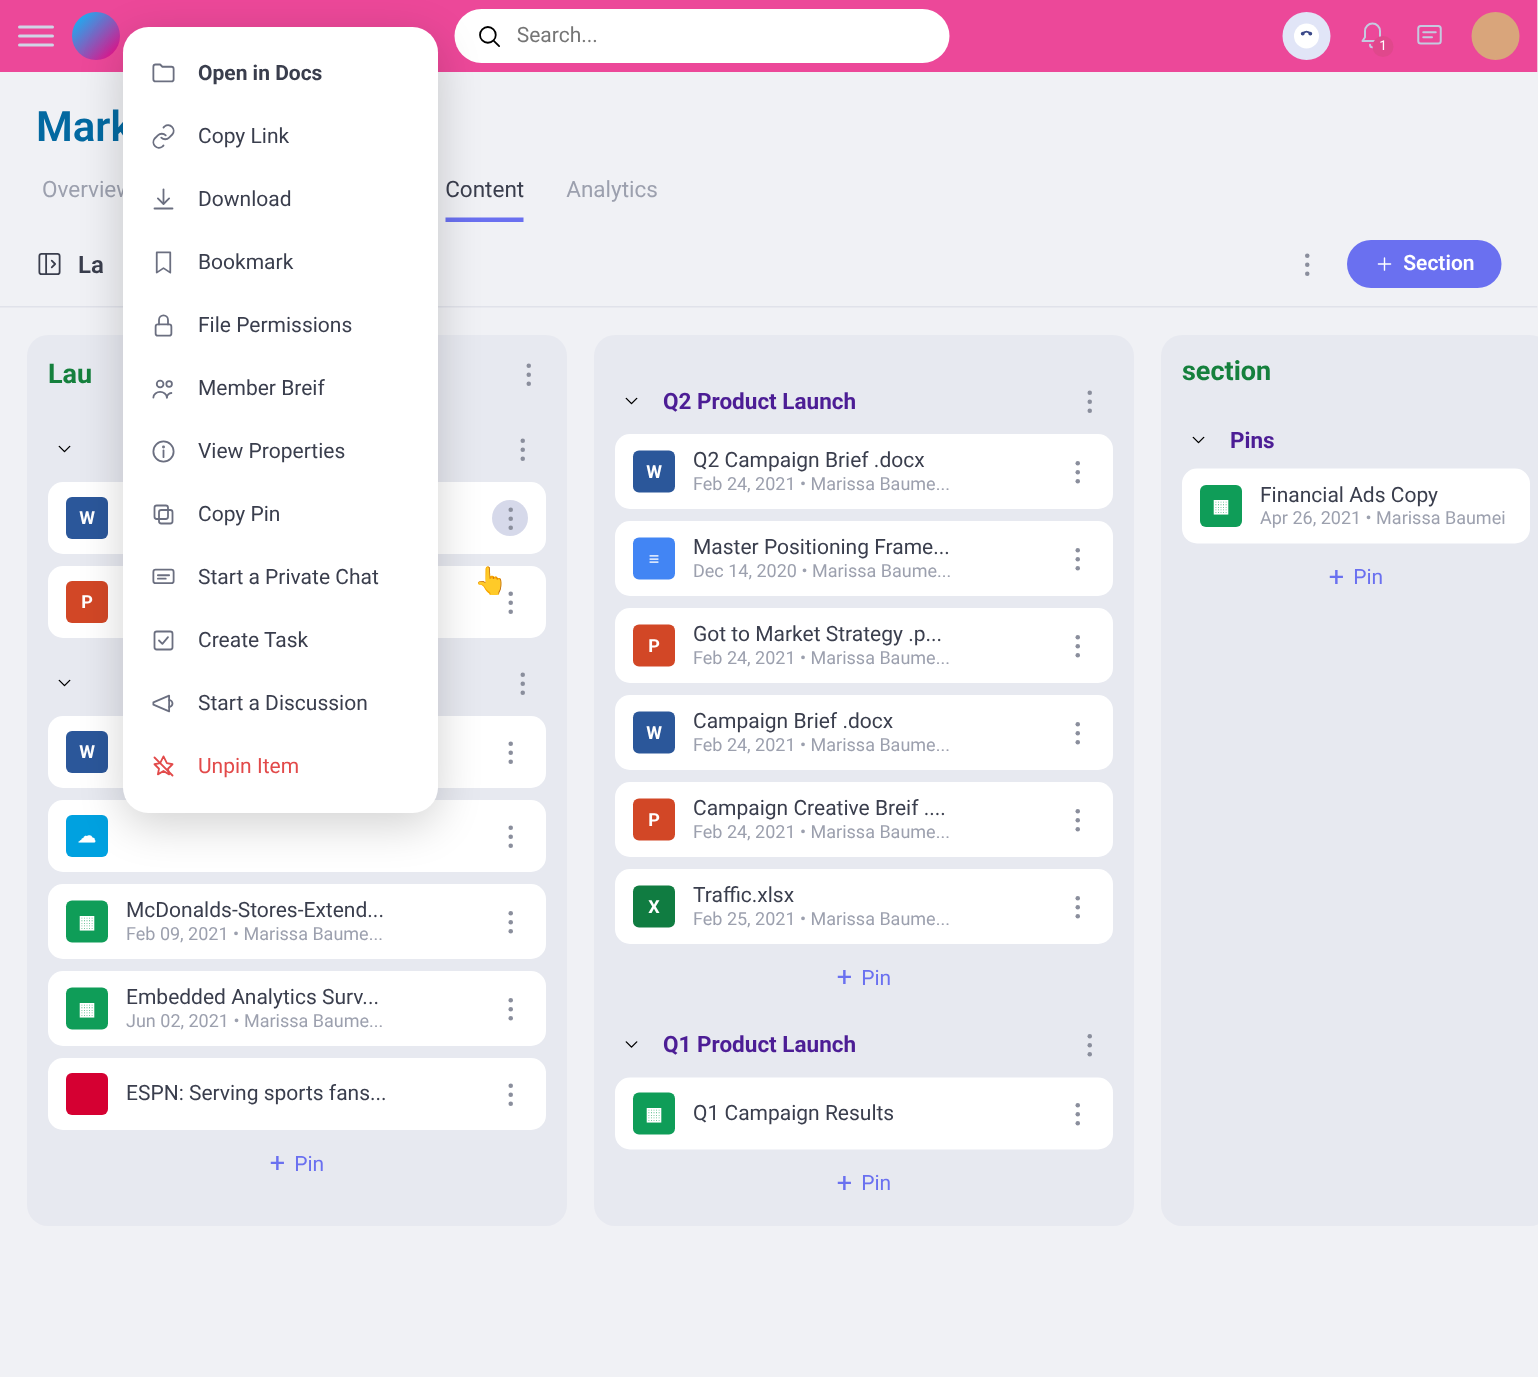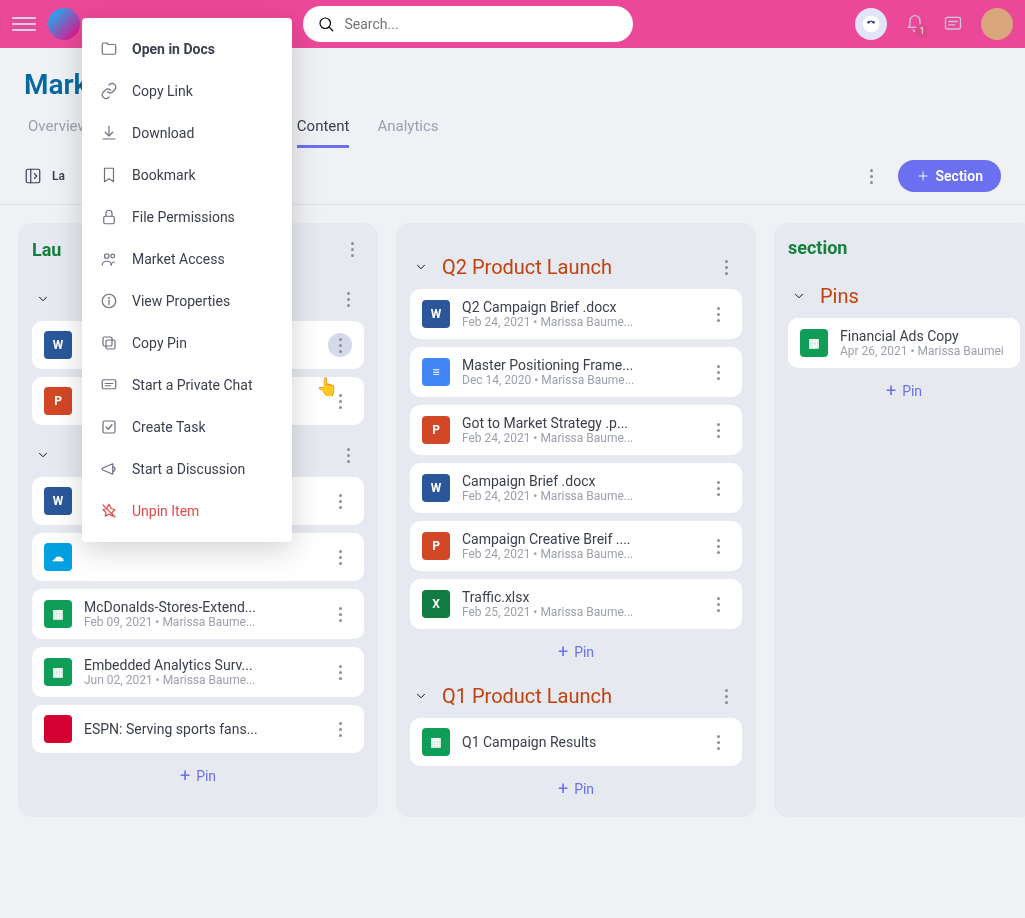--- a/index.html
+++ b/index.html
@@ -18,50 +18,50 @@
 .assistant-avatar{width:32px;height:32px;border-radius:50%;background:#e1e5f7;display:flex;align-items:center;justify-content:center}
 .page-header{padding:20px 24px 0;background:transparent}
 .title-row{display:flex;align-items:center;gap:10px}
 .page-title{font-size:28px;font-weight:600;color:#0369a1}
 .kebab{width:24px;height:24px;display:flex;flex-direction:column;align-items:center;justify-content:center;gap:3px;cursor:pointer;border-radius:50%}
 .kebab span{width:3px;height:3px;background:#8a8e9c;border-radius:50%}
 .tabs{display:flex;gap:28px;margin-top:16px;padding-left:4px}
 .tab{font-size:15px;color:#9ca0ae;padding-bottom:10px;cursor:pointer}
 .tab.active{color:#3a3e4d;font-weight:400;border-bottom:3px solid #6a70f0}
 .subbar{display:flex;align-items:center;justify-content:space-between;padding:12px 24px;border-bottom:1px solid #e0e2ea}
-.subbar-left{display:flex;align-items:center;gap:10px;font-size:12px;font-weight:600;color:#3a3e4d}
+.subbar-left{display:flex;align-items:center;gap:10px;font-size:16px;font-weight:600;color:#3a3e4d}
 .subbar-right{display:flex;align-items:center;gap:14px}
 .section-btn{background:#6a70f0;color:#fff;border:none;border-radius:20px;padding:8px 18px;font-size:14px;font-weight:600;display:flex;align-items:center;gap:6px;cursor:pointer}
 .columns{display:flex;gap:18px;padding:18px;overflow-x:auto}
 .col{background:#e7e9f0;border-radius:14px;width:360px;flex-shrink:0;padding:14px;display:flex;flex-direction:column;max-height:700px}
 .col-header{display:flex;align-items:center;justify-content:space-between;margin-bottom:8px}
 .col-title{font-size:18px;font-weight:700;color:#15803d}
 .group{margin-top:8px}
 .group-header{display:flex;align-items:center;justify-content:space-between;padding:10px 4px}
 .group-header-left{display:flex;align-items:center;gap:14px}
 .chev{width:14px;height:14px}
-.group-title{font-size:20px;font-weight:400;color:#c2410c}
+.group-title{font-size:15px;font-weight:700;color:#4c1d95}
 .cards{display:flex;flex-direction:column;gap:8px}
 .card{background:#fff;border-radius:10px;padding:10px 12px;display:flex;align-items:center;gap:12px;position:relative}
 .file-icon{width:28px;height:28px;border-radius:4px;display:flex;align-items:center;justify-content:center;color:#fff;font-size:12px;font-weight:700;flex-shrink:0}
 .fi-word{background:#2b579a}
 .fi-ppt{background:#d24726}
 .fi-sheets{background:#0f9d58}
 .fi-gdoc{background:#4285f4}
 .fi-xlsx{background:#107c41}
 .fi-sf{background:#00a1e0}
 .fi-espn{background:#d50032}
 .card-body{flex:1;min-width:0}
 .card-title{font-size:14px;color:#3a3e4d;white-space:nowrap;overflow:hidden;text-overflow:ellipsis}
 .card-meta{font-size:12px;color:#9ca0ae;white-space:nowrap;overflow:hidden;text-overflow:ellipsis}
 .card .kebab{flex-shrink:0}
 .pin-btn{display:flex;align-items:center;justify-content:center;gap:6px;color:#6a70f0;font-size:14px;padding:12px 0 4px;cursor:pointer}
 .plus{font-size:18px;font-weight:400}
 
-.ctx-menu{position:absolute;top:18px;left:82px;width:210px;background:#fff;border-radius:4px;box-shadow:0 8px 30px rgba(0,0,0,.18);padding:10px 0;z-index:100}
+.ctx-menu{position:absolute;top:18px;left:82px;width:210px;background:#fff;border-radius:17px;box-shadow:0 8px 30px rgba(0,0,0,.18);padding:10px 0;z-index:100}
 .ctx-item{display:flex;align-items:center;gap:14px;padding:12px 18px;cursor:pointer;font-size:14px;color:#3a3e4d}
 .ctx-item.bold{font-weight:700}
 .ctx-item.danger{color:#e24a4a}
 .ctx-item svg,.ctx-item .ci{width:18px;height:18px;flex-shrink:0;color:#6b6f80}
 .ctx-item.danger .ci{color:#e24a4a}
 .active-kebab{background:#d6d9ea}
 .cursor-hand{position:absolute;top:376px;left:316px;z-index:101;font-size:18px}
 .icon-stroke{stroke:currentColor;stroke-width:1.6;fill:none;stroke-linecap:round;stroke-linejoin:round}
 </style>
 </head>
@@ -480,21 +480,21 @@
       </svg>
       <span>File Permissions</span>
     </div>
   <div class="ctx-item">
       <svg class="ci icon-stroke" viewBox="0 0 24 24">
         <circle cx="9" cy="8" r="3"></circle>
         <path d="M3 20c0-3 3-5 6-5s6 2 6 5"></path>
         <circle cx="17" cy="8" r="2.5"></circle>
         <path d="M15 20c0-2 2-4 4-4"></path>
       </svg>
-      <span>Market Access</span>
+      <span>Member Breif</span>
     </div>
   <div class="ctx-item">
       <svg class="ci icon-stroke" viewBox="0 0 24 24">
         <circle cx="12" cy="12" r="9"></circle>
         <line x1="12" y1="11" x2="12" y2="17"></line>
         <circle cx="12" cy="8" r="0.5" fill="currentColor"></circle>
       </svg>
       <span>View Properties</span>
     </div>
   <div class="ctx-item">

